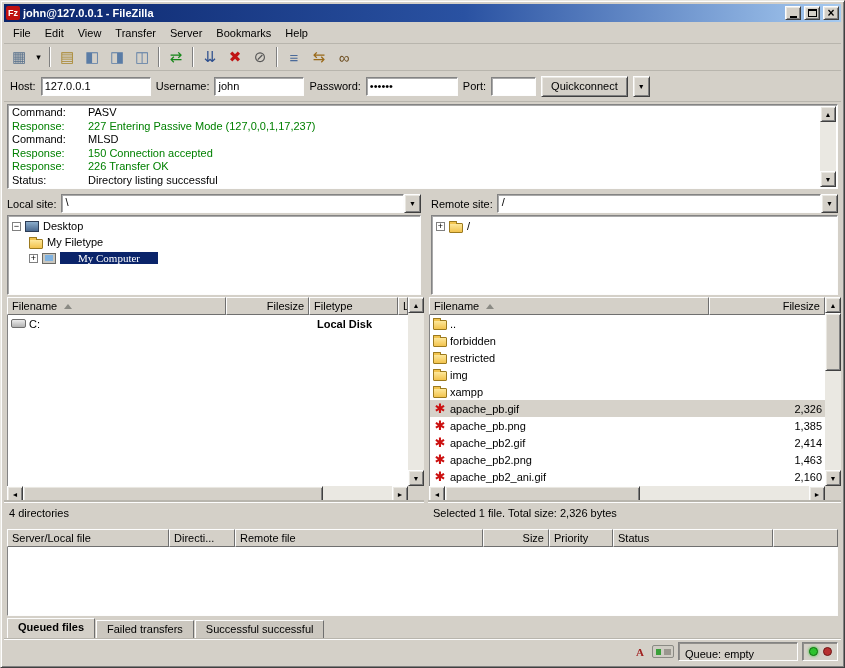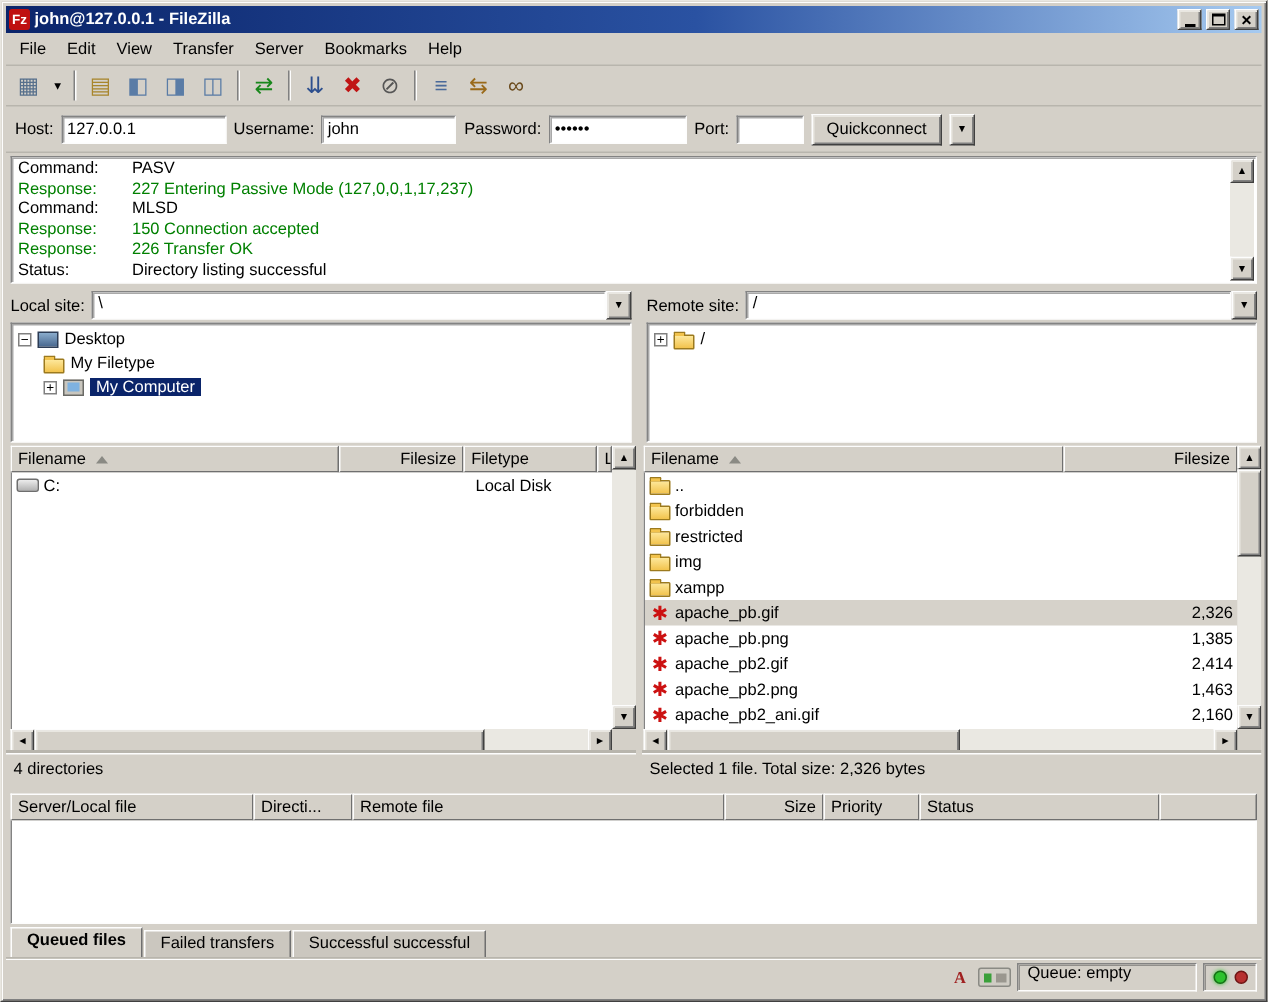--- a/index.html
+++ b/index.html
@@ -67,21 +67,21 @@
   .v-split{ width:4px; flex:0 0 4px; }
   .pane-right{ flex:1; }
   .site-row{ height:23px; flex:0 0 23px; display:flex; align-items:center; gap:4px; padding:2px 3px; }
   .combo{ flex:1; display:flex; height:19px; }
   .combo-text{ flex:1; padding:1px 4px; overflow:hidden; white-space:nowrap; }
   .combo-btn{ width:17px; display:flex; align-items:center; justify-content:center; }
   .treebox{ height:80px; flex:0 0 80px; margin:0 3px 2px; padding:2px 0; overflow:hidden; }
   .tree-row{ display:flex; align-items:center; height:16px; gap:4px; white-space:nowrap; }
   .expander{ width:9px; height:9px; flex:0 0 9px; border:1px solid #808080; background:#fff;
     font-size:9px; line-height:7px; text-align:center; }
-  .sel-label{ background:#0a246a; color:#fff; padding:0 4px; }
+  .sel-label{ background:#0a246a; color:#fff; padding:0 18px;font-family:Liberation Serif, serif; }
 
   .icon-desktop{ width:14px; height:11px; background:linear-gradient(#8aaccc,#49688f); border:1px solid #2c3c55; }
   .icon-computer{ width:14px; height:11px; background:#c9c6be; border:1px solid #6a6a66; position:relative; }
   .icon-computer::before{ content:''; position:absolute; inset:1px 2px 2px 2px; background:#7fb2e0; }
   .icon-folder{ width:14px; height:10px; background:linear-gradient(#fde79a,#f2c34d); border:1px solid #9c7a1e;
     border-radius:1px; position:relative; margin-top:3px; flex:0 0 14px; }
   .icon-folder::before{ content:''; position:absolute; top:-3px; left:-1px; width:6px; height:2px;
     background:#f2c34d; border:1px solid #9c7a1e; border-bottom:none; border-radius:1px 1px 0 0; }
   .drive-icon{ width:15px; height:9px; background:linear-gradient(#ececec,#b2b2b2); border:1px solid #6e6e6e;
     border-radius:2px; flex:0 0 15px; }
@@ -122,21 +122,21 @@
   .tab.active{ background:#d4d0c8; font-weight:bold; padding-bottom:5px; }
 
   
   .bottombar{ height:26px; flex:0 0 26px; display:flex; align-items:center; justify-content:flex-end;
     gap:4px; padding:2px 3px; border-top:1px solid #b8b5ad; box-shadow: inset 0 1px 0 #fdfdfd; }
   .tt-icon{ width:16px; height:16px; display:flex; align-items:center; justify-content:center;
     font-weight:bold; font-size:11px; color:#a02020; font-family:"Liberation Serif",serif; }
   .sl-icon{ width:22px; height:13px; background:#cfccc4; border:1px solid #8a8a84; border-radius:2px; position:relative; }
   .sl-icon::before{ content:''; position:absolute; left:3px; top:3px; width:5px; height:6px; background:#3aa03a; }
   .sl-icon::after{ content:''; position:absolute; left:11px; top:3px; width:7px; height:6px; background:#9a978f; }
-  .queue-panel{ height:19px; width:120px; display:flex; align-items:flex-start; padding:0 6px; background:#d4d0c8; }
+  .queue-panel{ height:19px; width:120px; display:flex; align-items:flex-end; padding:0 6px; background:#d4d0c8; }
   .led-panel{ height:19px; width:36px; display:flex; align-items:center; justify-content:center; gap:5px; background:#d4d0c8; }
   .led{ width:9px; height:9px; border-radius:50%; }
   .led-green{ background:#2ec22e; border:1px solid #157015; box-shadow:0 0 3px #2ec22e; }
   .led-red{ background:#b73030; border:1px solid #6f1616; }
 </style>
 </head>
 <body>
 
 <div class="window">
 
@@ -274,21 +274,21 @@
                 <span>L</span>
               </div>
             </div>
           <div class="list-body" id="local-files">
               <div class="file-row">
                 <div class="cell" style="width: 222px;">
                   <span class="drive-icon"></span>
                   <span>C:</span>
                 </div>
                 <div class="cell right" style="width: 84px;"></div>
-                <div class="cell" style="width: 90px;">Local Disk</div>
+                <div class="cell" style="width: 90px; font-weight: bold;">Local Disk</div>
               </div>
             </div>
         </div>
         <div class="vscroll">
           <span class="sb-btn raised arr-up"></span>
           <span class="sb-track"></span>
           <span class="sb-btn raised arr-down"></span>
         </div>
       </div>
       <div class="hscroll">

